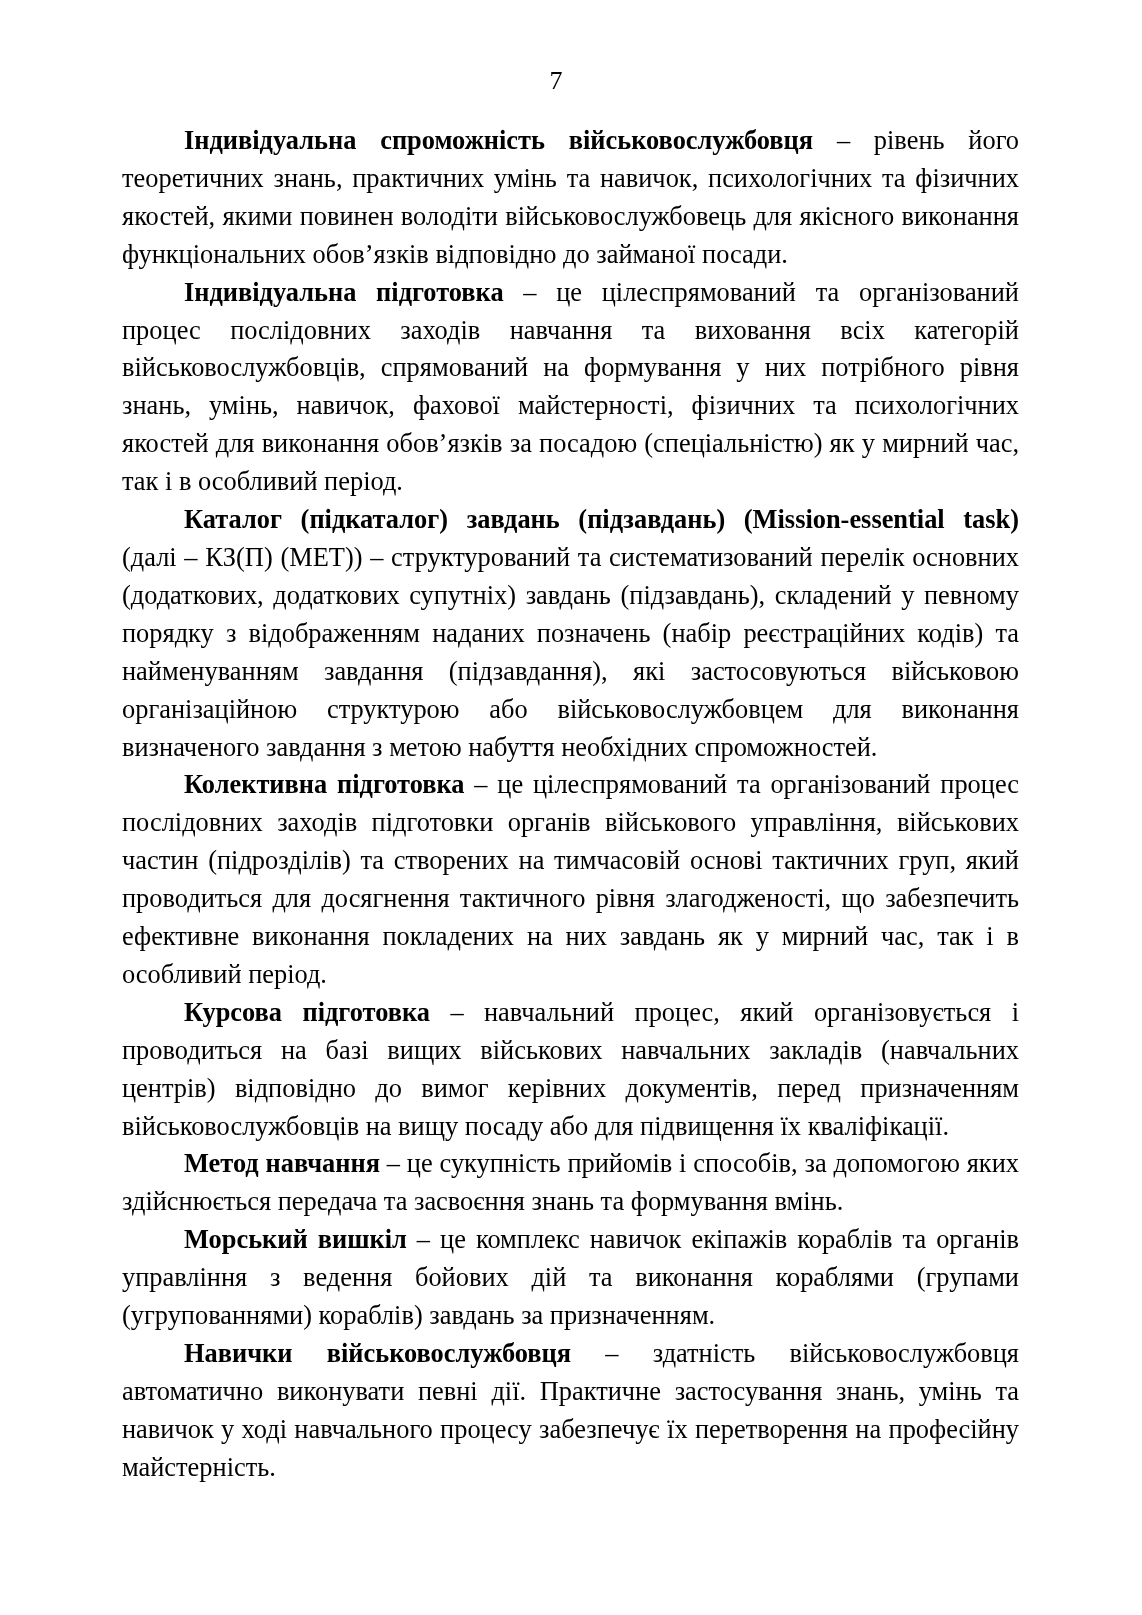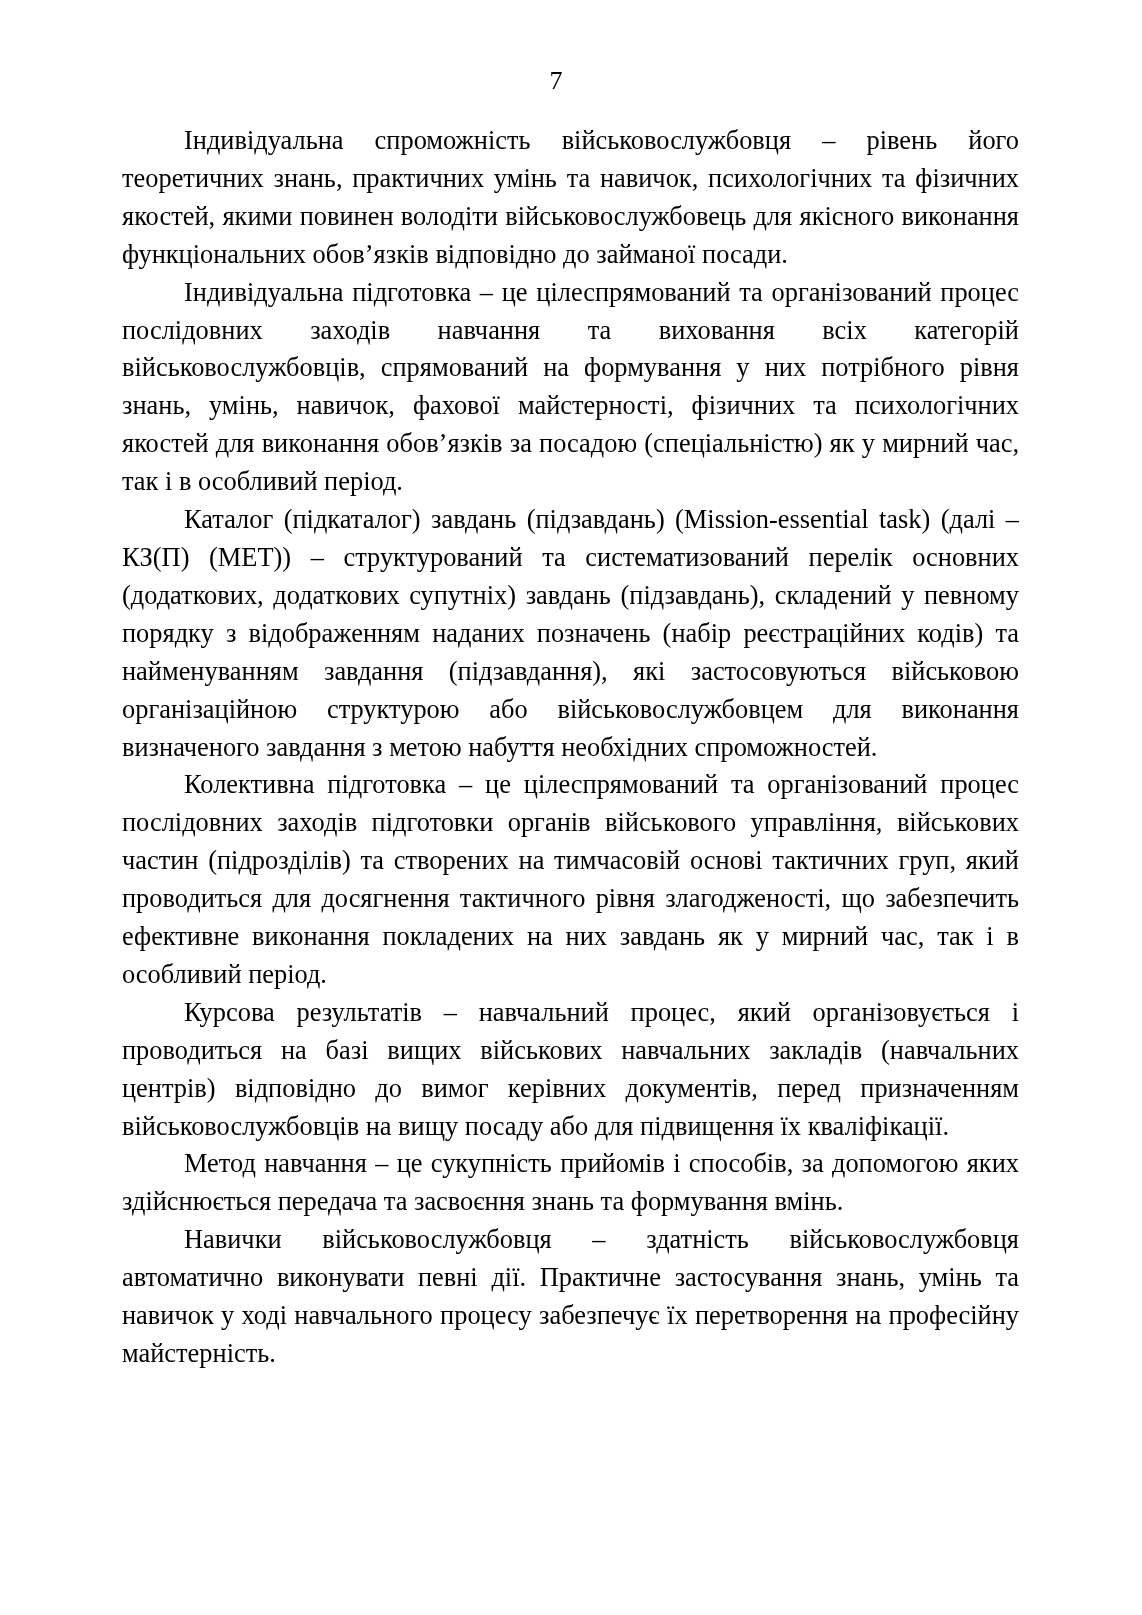--- a/index.html
+++ b/index.html
@@ -47,21 +47,21 @@
     text-indent: 62px;
     font-size: 26.4px;
     line-height: 37.9px;
     hyphens: none;
     word-spacing: 0px;
   }
   p.para:last-child {
     text-align: justify;
   }
   .term {
-    font-weight: normal;
+    font-weight: bold;
   }
 </style>
 </head>
 <body>
 
 <div class="page">
 
   <div class="page-number">7</div>
 
   <div class="content">
@@ -70,22 +70,23 @@
 
     <p class="para"><span class="term">Індивідуальна підготовка</span><span> – це цілеспрямований та організований процес послідовних заходів навчання та виховання всіх категорій військовослужбовців, спрямований на формування у них потрібного рівня знань, умінь, навичок, фахової майстерності, фізичних та психологічних якостей для виконання обов’язків за посадою (спеціальністю) як у мирний час, так і в особливий період.</span></p>
 
     <p class="para"><span class="term">Каталог (підкаталог) завдань (підзавдань) (Mission-essential task)</span><span> (далі – КЗ(П) (МЕТ)) – структурований та систематизований перелік основних (додаткових, додаткових супутніх) завдань (підзавдань), складений у певному порядку з відображенням наданих позначень (набір реєстраційних кодів) та найменуванням завдання (підзавдання), які застосовуються військовою організаційною структурою або військовослужбовцем для виконання визначеного завдання з метою набуття необхідних спроможностей.</span></p>
 
     <p class="para"><span class="term">Колективна підготовка</span><span> – це цілеспрямований та організований процес послідовних заходів підготовки органів військового управління, військових частин (підрозділів) та створених на тимчасовій основі тактичних груп, який проводиться для досягнення тактичного рівня злагодженості, що забезпечить ефективне виконання покладених на них завдань як у мирний час, так і в особливий період.</span></p>
 
 
 
 
-    <p class="para"><span class="term">Курсова результатів</span><span> – навчальний процес, який організовується і проводиться на базі вищих військових навчальних закладів (навчальних центрів) відповідно до вимог керівних документів, перед призначенням військовослужбовців на вищу посаду або для підвищення їх кваліфікації.</span></p>
+    <p class="para"><span class="term">Курсова підготовка</span><span> – навчальний процес, який організовується і проводиться на базі вищих військових навчальних закладів (навчальних центрів) відповідно до вимог керівних документів, перед призначенням військовослужбовців на вищу посаду або для підвищення їх кваліфікації.</span></p>
 
     <p class="para"><span class="term">Метод навчання</span><span> – це сукупність прийомів і способів, за допомогою яких здійснюється передача та засвоєння знань та формування вмінь.</span></p>
 
+    <p class="para"><span class="term">Морський вишкіл</span><span> – це комплекс навичок екіпажів кораблів та органів управління з ведення бойових дій та виконання кораблями (групами (угрупованнями) кораблів) завдань за призначенням.</span></p>
 
     <p class="para"><span class="term">Навички військовослужбовця</span><span> – здатність військовослужбовця автоматично виконувати певні дії. Практичне застосування знань, умінь та навичок у ході навчального процесу забезпечує їх перетворення на професійну майстерність.</span></p>
 
   </div>
 
 </div>
 
 </body></html>

